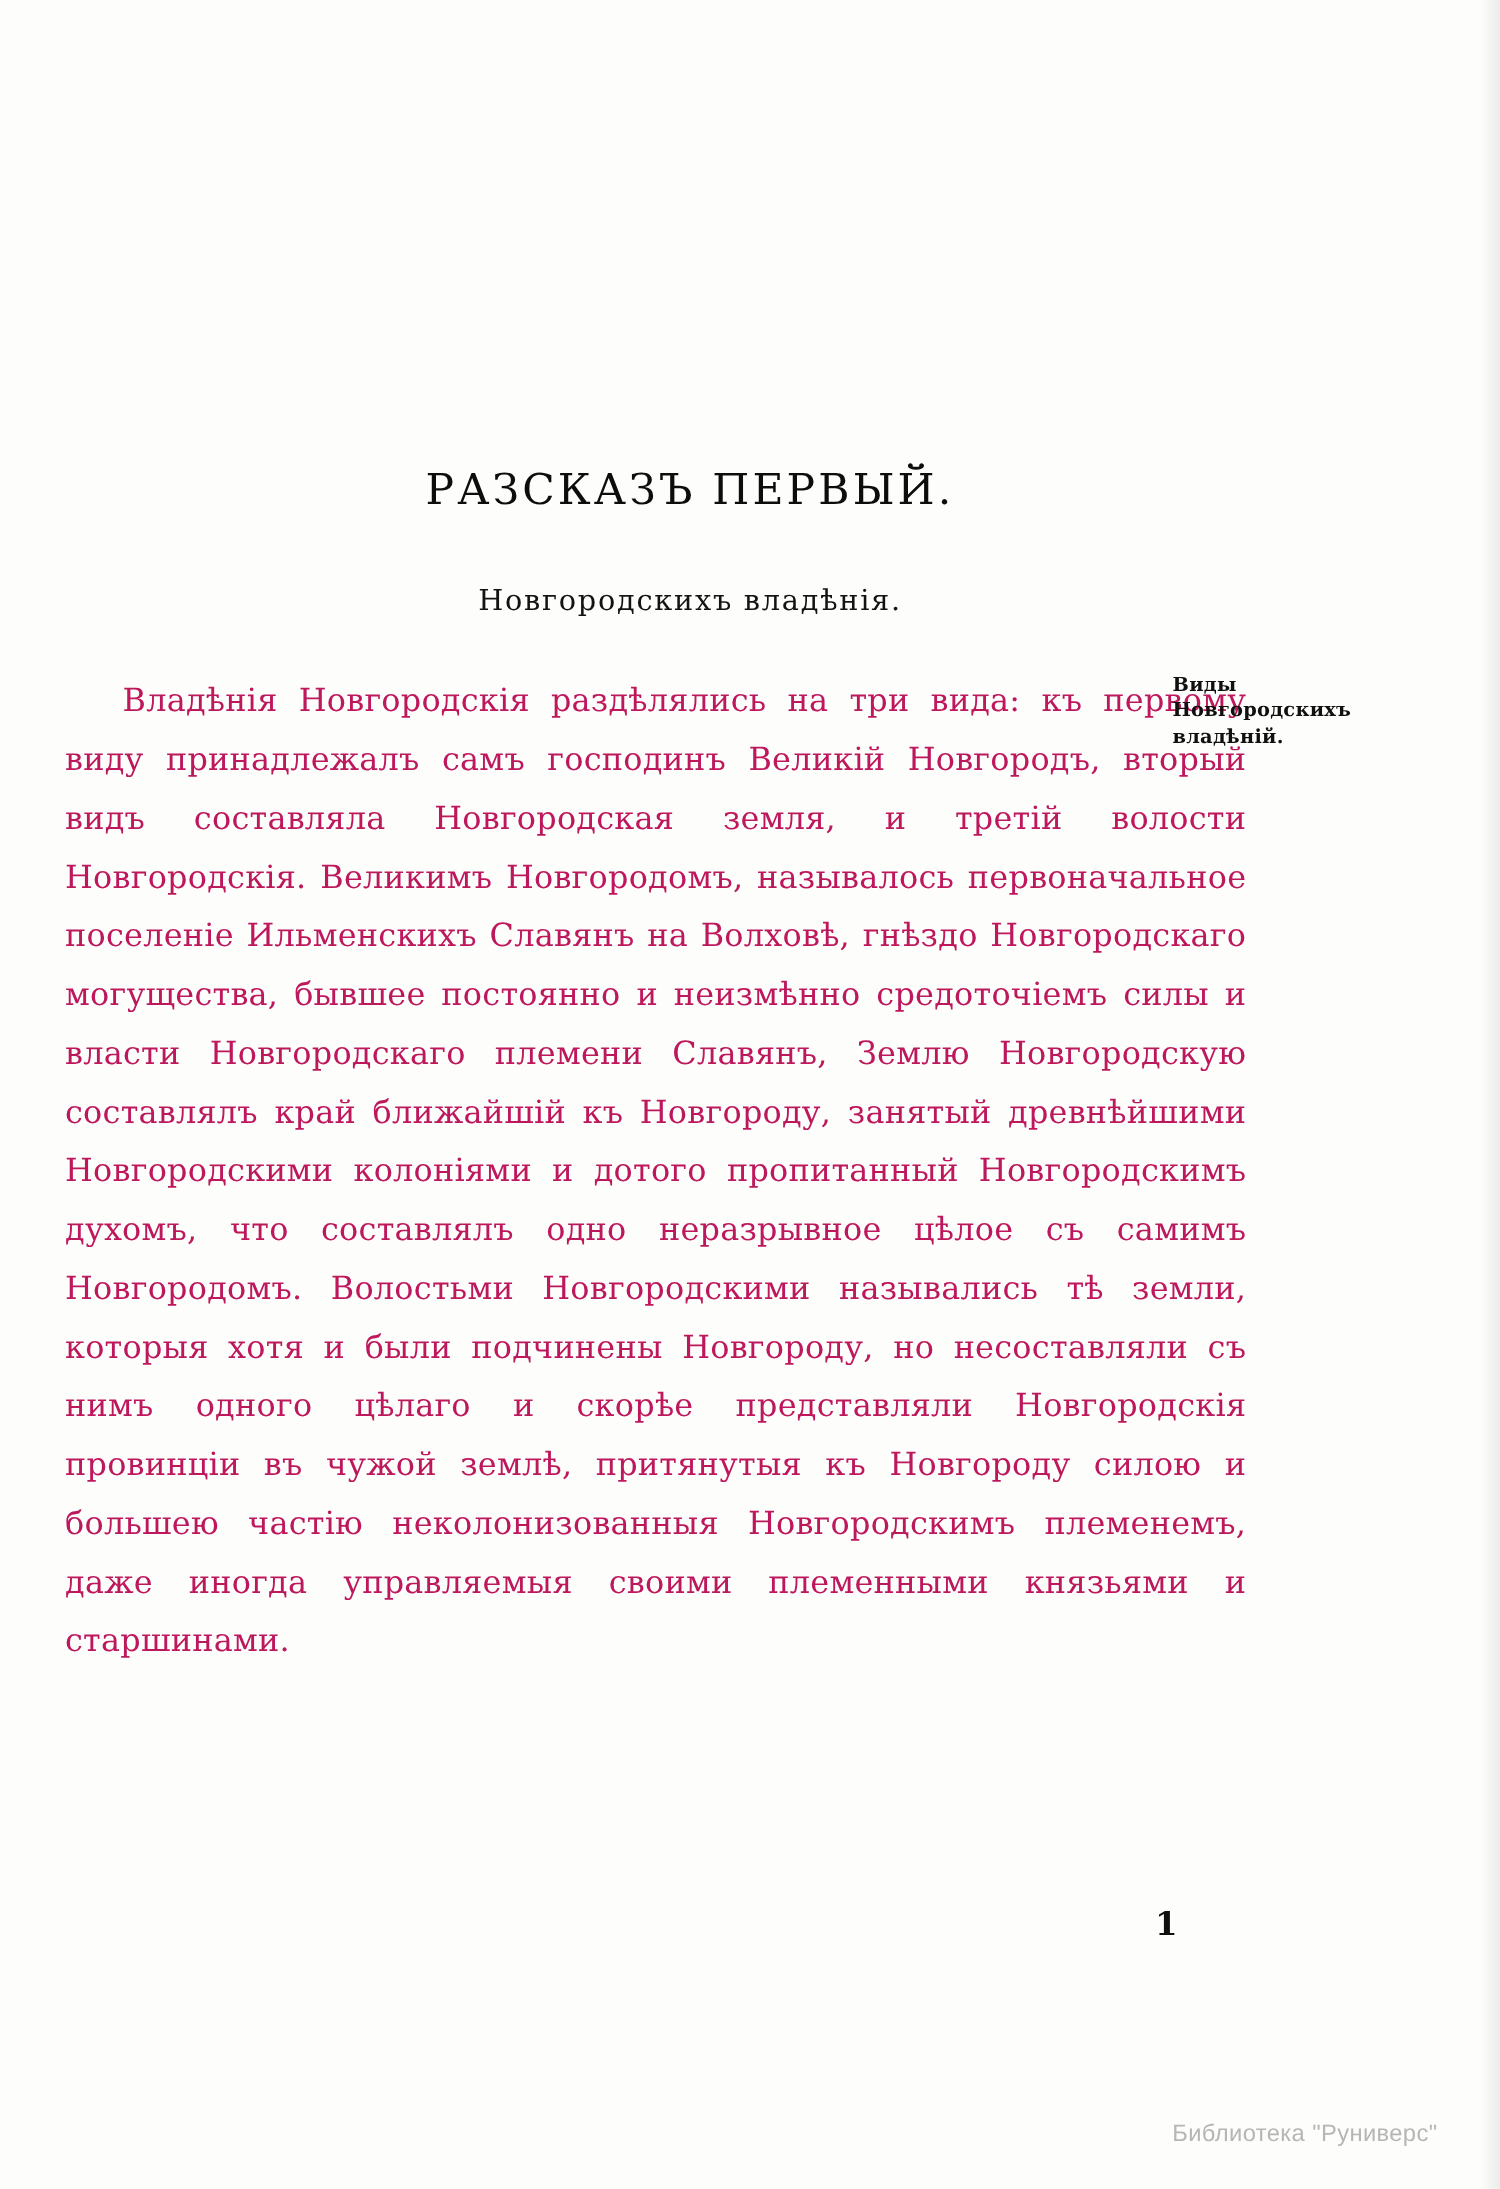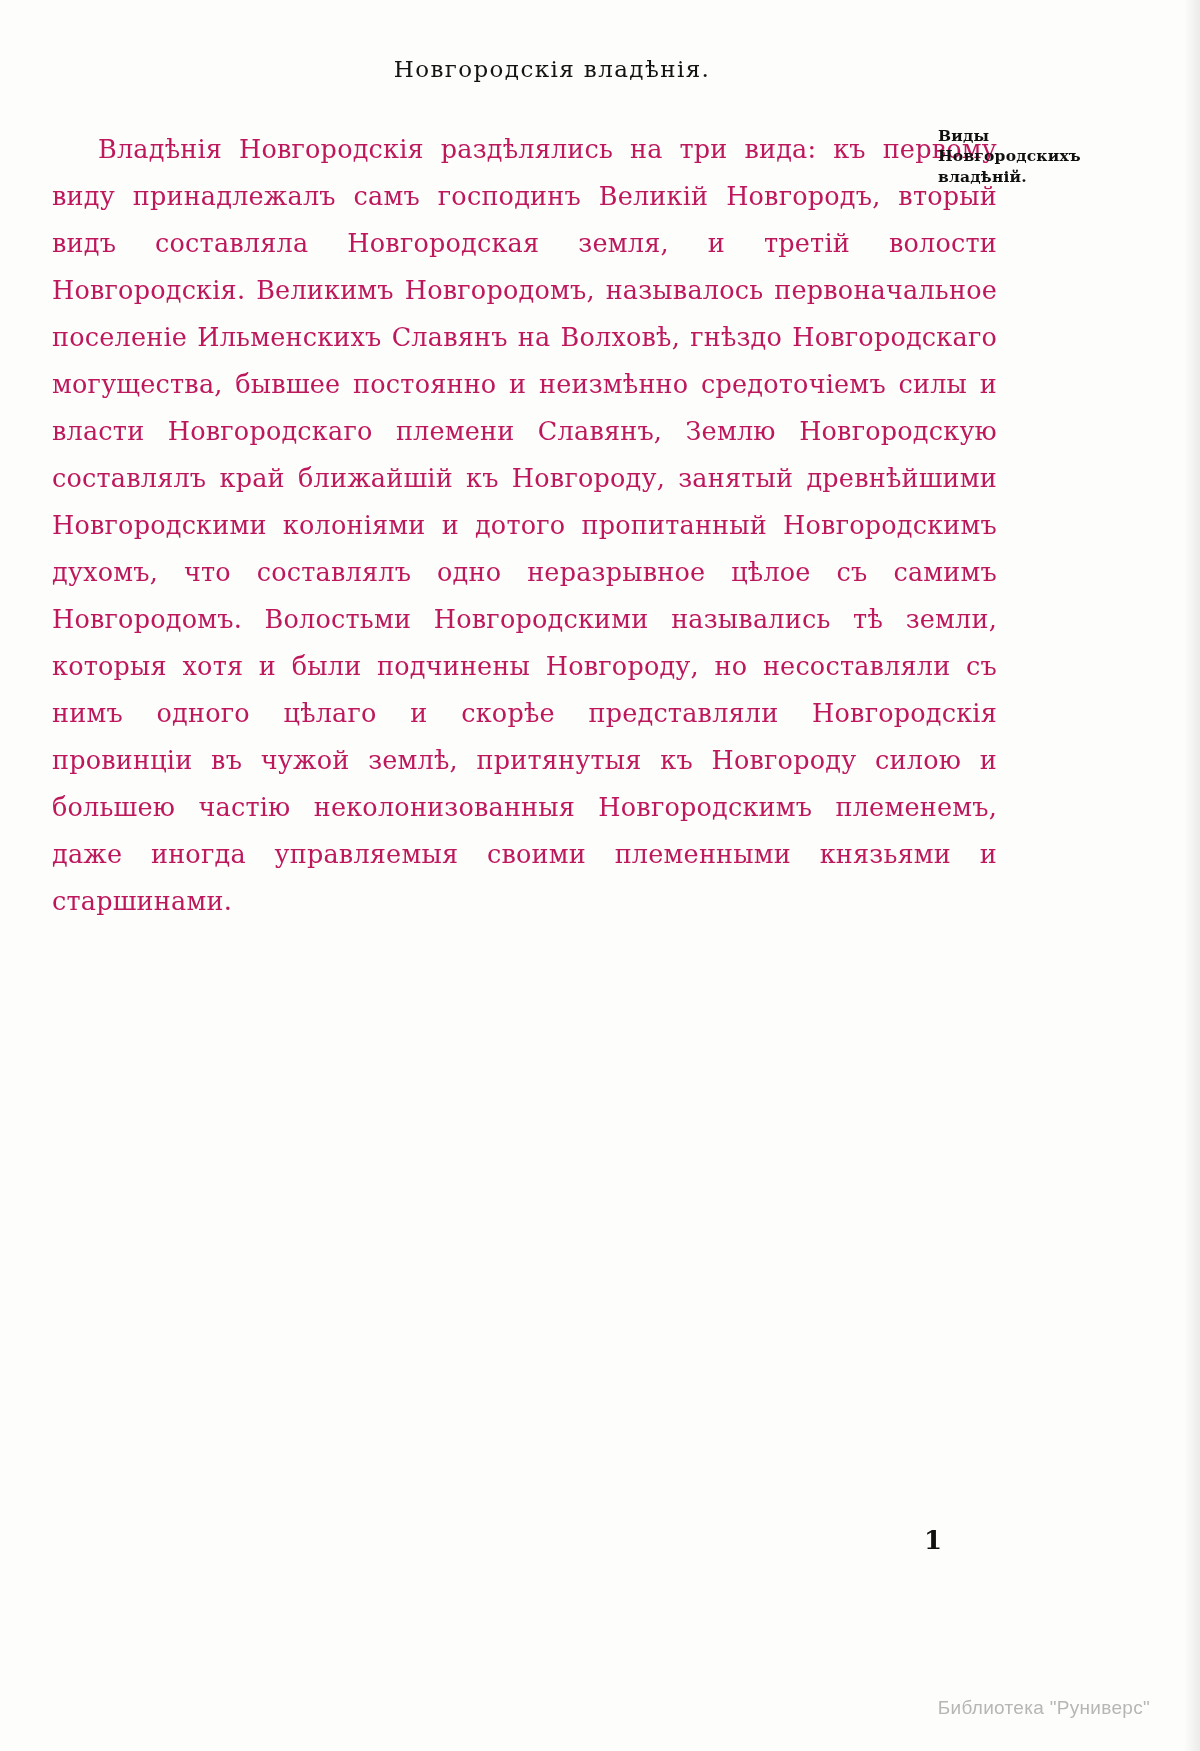--- a/index.html
+++ b/index.html
@@ -122,22 +122,23 @@
     letter-spacing: 0.3px;
   }
 </style>
 </head>
 <body>
 
 <div class="page">
 
   <div class="content">
 
+    <h1 class="chapter-title">РАЗСКАЗЪ ПЕРВЫЙ.</h1>
 
-    <h2 class="section-title">Новгородскія владѣнія.</h2>
+    <h2 class="section-title">Новгородскихъ владѣнія.</h2>
 
     <div class="body-wrap">
 
       <div class="marginal-note">Виды Новгородскихъ владѣнiй.</div>
 
       <p class="paragraph"><span class="first-line-indent"></span><span>Владѣнія Новгородскія раздѣлялись на три вида: къ первому виду принадлежалъ самъ господинъ Великій Новгородъ, вторый видъ составляла Новгородская земля, и третій волости Новгородскія. Великимъ Новгородомъ, называлось первоначальное поселеніе Ильменскихъ Славянъ на Волховѣ, гнѣздо Новгородскаго могущества, бывшее постоянно и неизмѣнно средоточіемъ силы и власти Новгородскаго племени Славянъ, Землю Новгородскую составлялъ край ближайшій къ Новгороду, занятый древнѣйшими Новгородскими колоніями и дотого пропитанный Новгородскимъ духомъ, что составлялъ одно неразрывное цѣлое съ самимъ Новгородомъ. Волостьми Новгородскими назывались тѣ земли, которыя хотя и были подчинены Новгороду, но несоставляли съ нимъ одного цѣлаго и скорѣе представляли Новгородскія провинціи въ чужой землѣ, притянутыя къ Новгороду силою и большею частію неколонизованныя Новгородскимъ племенемъ, даже иногда управляемыя своими племенными князьями и старшинами.</span></p>
 
     </div>
 
     <div class="page-number">1</div>

